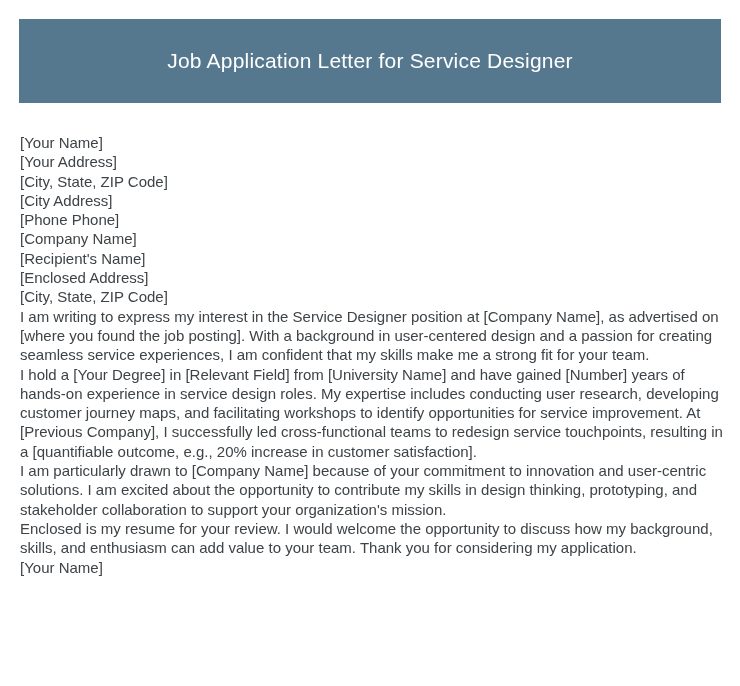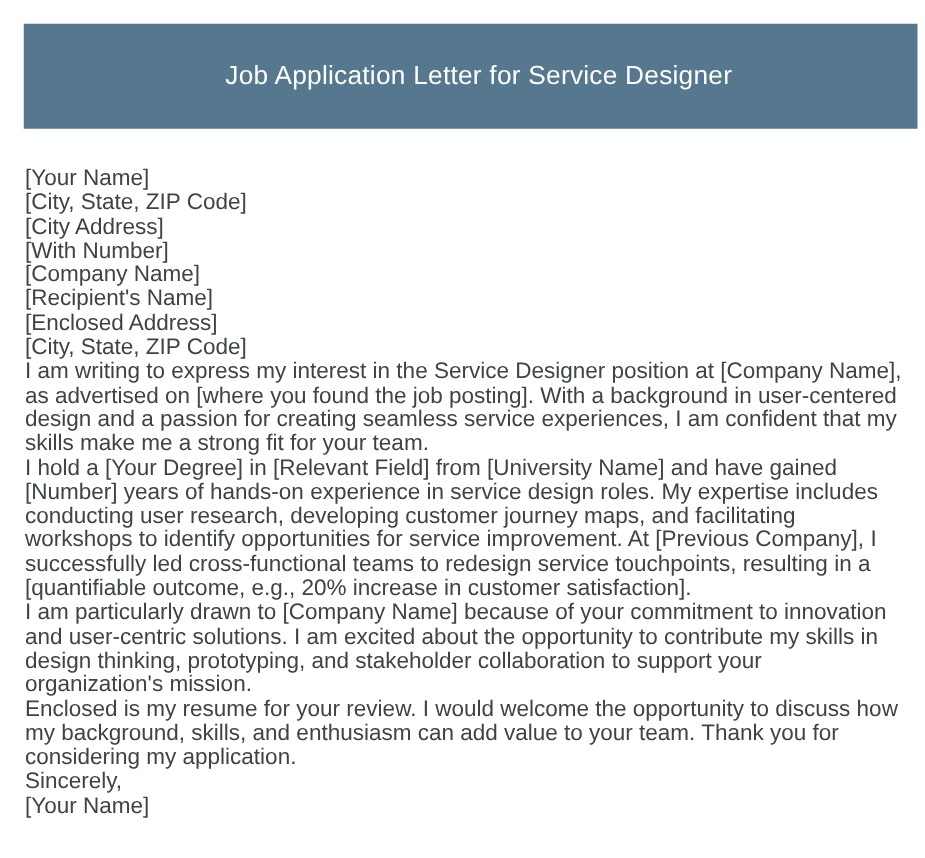--- a/index.html
+++ b/index.html
@@ -25,54 +25,54 @@
     font-size: 21px;
     font-weight: 500;
     letter-spacing: 0.2px;
     margin: 0;
     text-align: center;
   }
   .letter-body {
     margin: 30px 17px 0 20px;
     width: 703px;
     color: #3e4347;
-    font-size: 18px;
+    font-size: 15px;
     line-height: 19.3px;
   }
   .letter-body p, .letter-body .line {
     margin: 0;
     padding: 0;
   }
 </style>
 </head>
 <body style="background: rgb(255, 255, 255);">
 
-<div class="header-band" style="background: rgb(85, 120, 143); padding-left: 13px;">
+<div class="header-band" style="background: rgb(85, 120, 143);">
   <h1 class="header-title" style="color: rgb(255, 255, 255);">Job Application Letter for Service Designer</h1>
 </div>
 
 <div class="letter-body" style="color: rgb(62, 67, 71);">
   <div>
       <p class="line">[Your Name]</p>
+      <p class="line">[Your Address]</p>
       <p class="line">[City, State, ZIP Code]</p>
       <p class="line">[City Address]</p>
-      <p class="line">[With Number]</p>
+      <p class="line">[Phone Phone]</p>
     </div>
 
   <div>
       <p class="line">[Company Name]</p>
       <p class="line">[Recipient's Name]</p>
       <p class="line">[Enclosed Address]</p>
       <p class="line">[City, State, ZIP Code]</p>
     </div>
 
 
   <div>
       <p class="line">I am writing to express my interest in the Service Designer position at [Company Name], as advertised on [where you found the job posting]. With a background in user-centered design and a passion for creating seamless service experiences, I am confident that my skills make me a strong fit for your team.</p>
       <p class="line">I hold a [Your Degree] in [Relevant Field] from [University Name] and have gained [Number] years of hands-on experience in service design roles. My expertise includes conducting user research, developing customer journey maps, and facilitating workshops to identify opportunities for service improvement. At [Previous Company], I successfully led cross-functional teams to redesign service touchpoints, resulting in a [quantifiable outcome, e.g., 20% increase in customer satisfaction].</p>
       <p class="line">I am particularly drawn to [Company Name] because of your commitment to innovation and user-centric solutions. I am excited about the opportunity to contribute my skills in design thinking, prototyping, and stakeholder collaboration to support your organization's mission.</p>
       <p class="line">Enclosed is my resume for your review. I would welcome the opportunity to discuss how my background, skills, and enthusiasm can add value to your team. Thank you for considering my application.</p>
     </div>
 
-  <p>Sincerely,</p>
 
   <p>[Your Name]</p>
 </div>
 
 </body></html>

